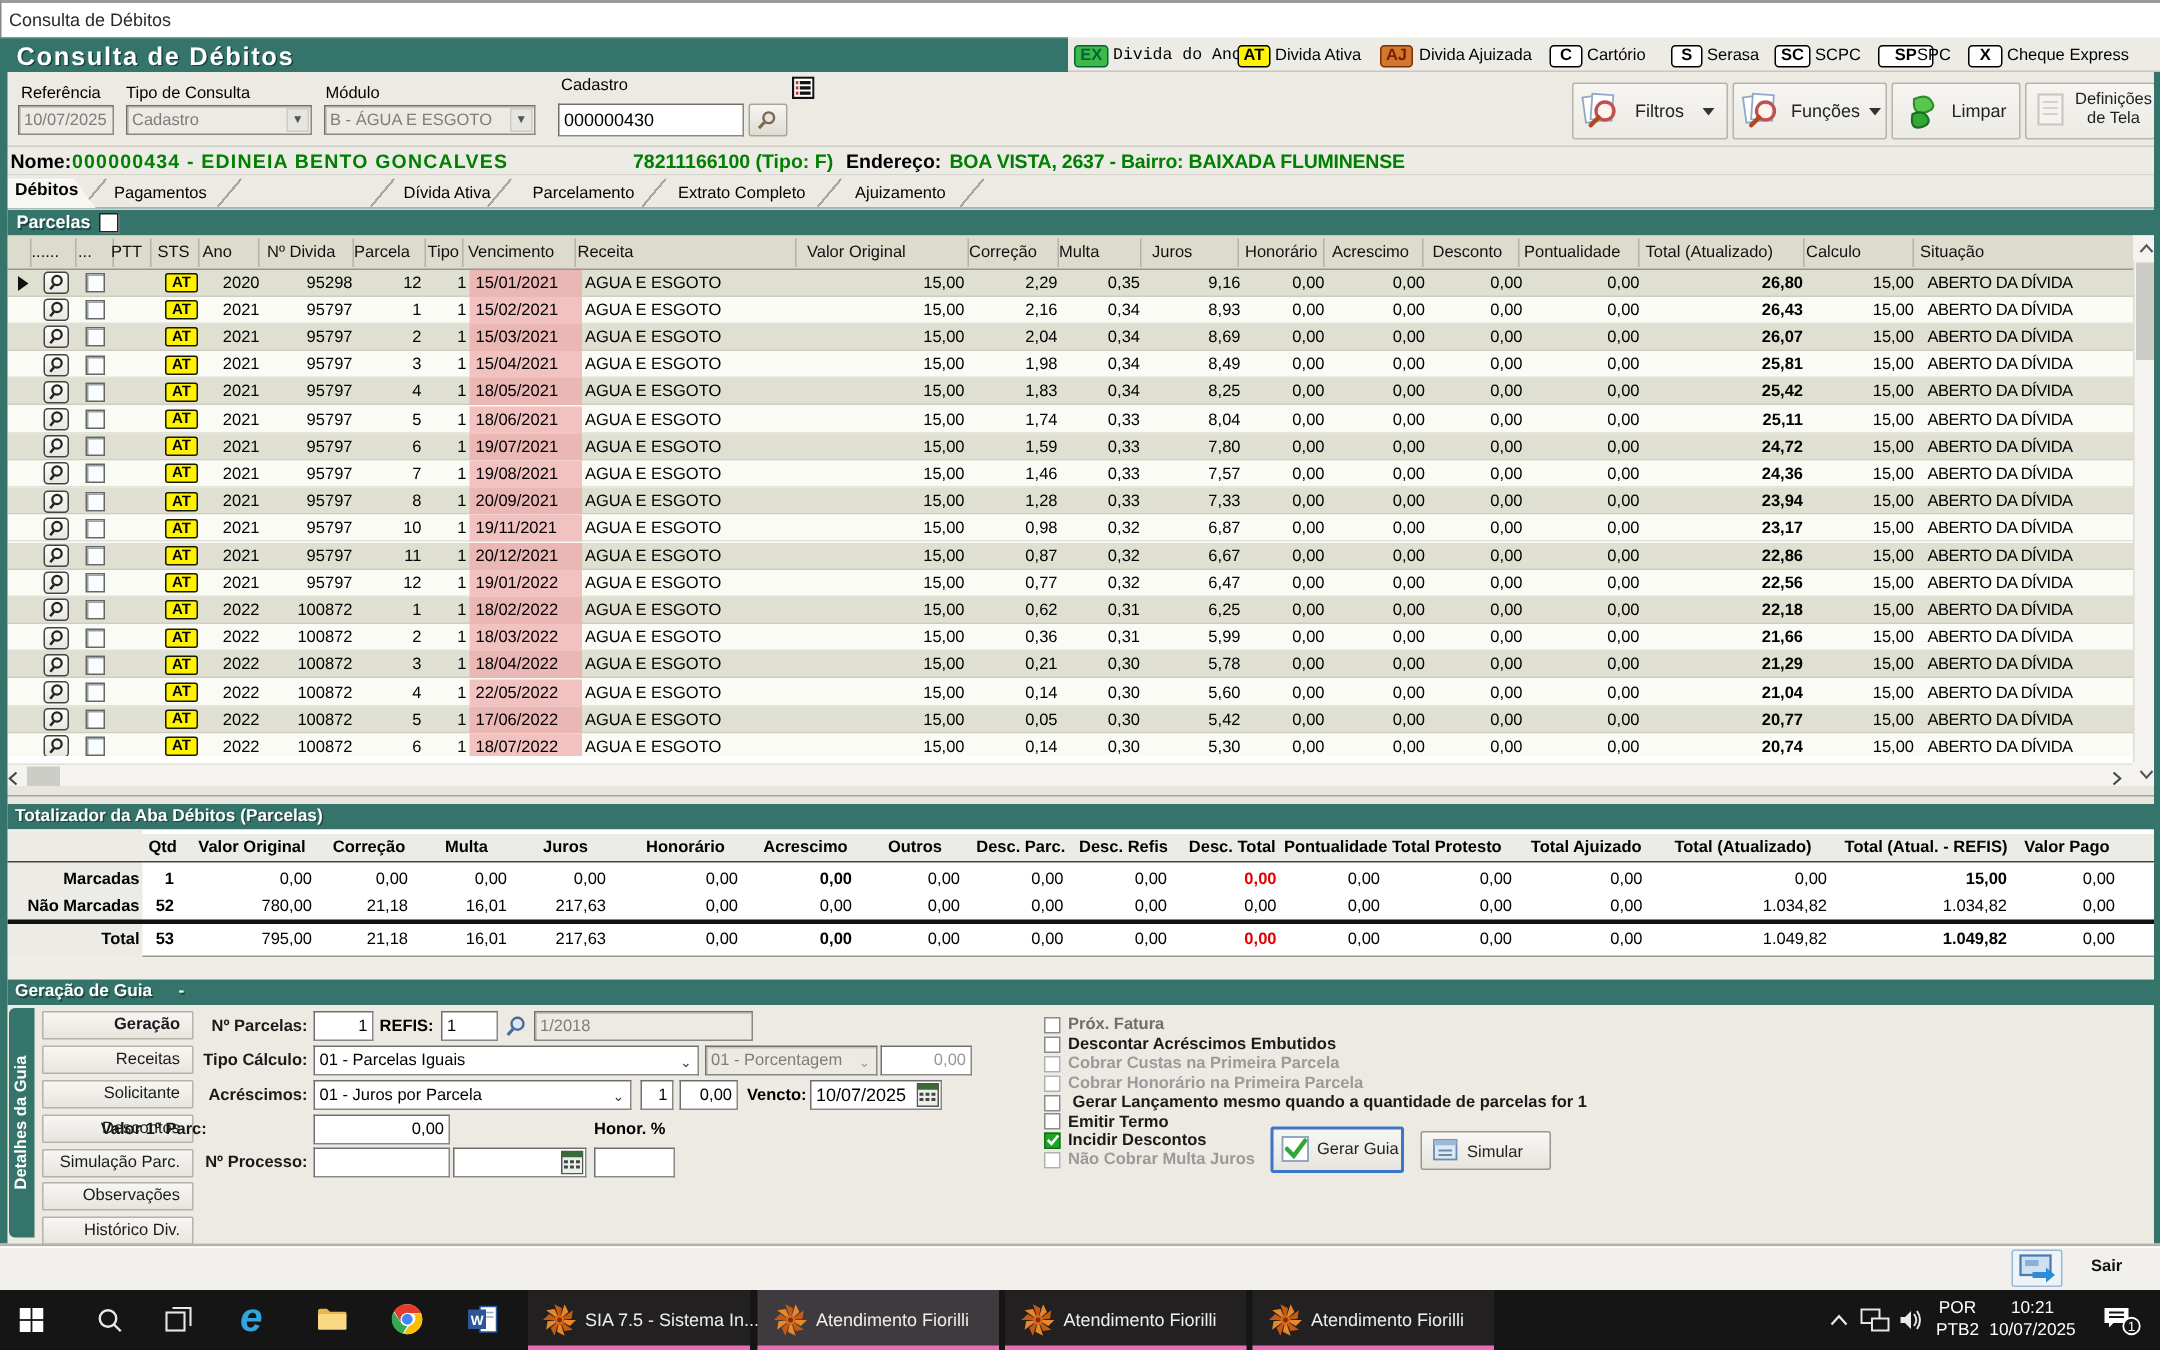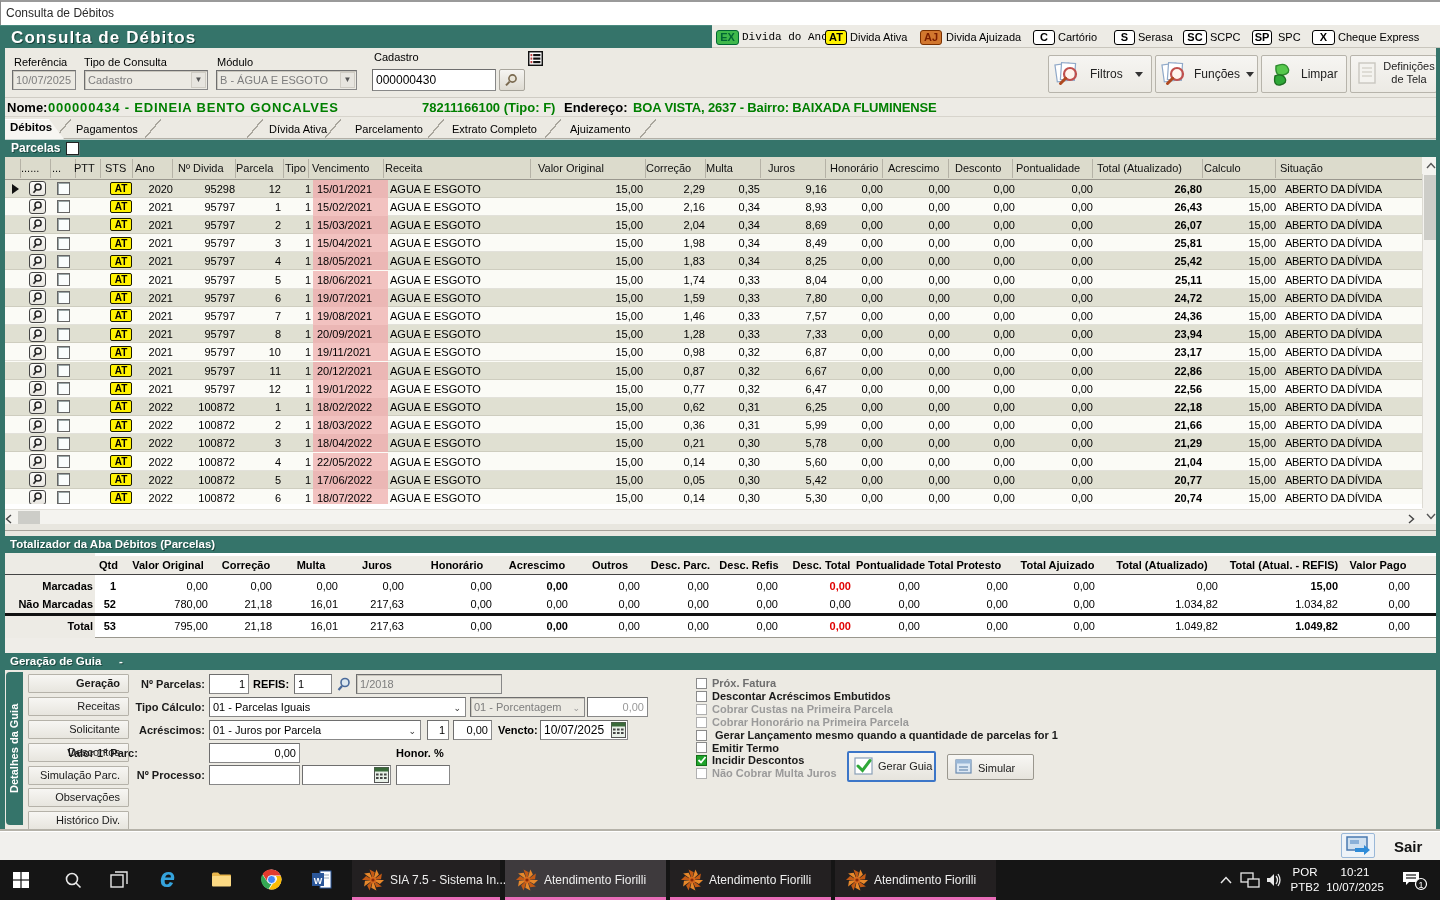--- a/index.html
+++ b/index.html
@@ -11,21 +11,21 @@
     <div class="badge" style="left:825px;width:22px;background:#FFF200;color:#000;border-color:#000;">AT</div>
     <div class="blabel" style="left:850px;">Divida Ativa</div>
     <div class="badge" style="left:920px;width:22px;background:#D2772E;color:#7a1d00;border-color:#7a3000;">AJ</div>
     <div class="blabel" style="left:946px;">Divida Ajuizada</div>
     <div class="badge" style="left:1033px;width:22px;background:#fff;color:#000;border-color:#000;">C</div>
     <div class="blabel" style="left:1058px;">Cartório</div>
     <div class="badge" style="left:1114px;width:21px;background:#fff;color:#000;border-color:#000;">S</div>
     <div class="blabel" style="left:1138px;">Serasa</div>
     <div class="badge" style="left:1183px;width:24px;background:#fff;color:#000;border-color:#000;">SC</div>
     <div class="blabel" style="left:1210px;">SCPC</div>
-    <div class="badge" style="left:1252px;width:20px;background:#fff;color:#000;border-color:#000;">SP</div>
+    <div class="badge" style="left:1252px;width:37px;background:#fff;color:#000;border-color:#000;">SP</div>
     <div class="blabel" style="left:1278px;">SPC</div>
     <div class="badge" style="left:1312px;width:23px;background:#fff;color:#000;border-color:#000;">X</div>
     <div class="blabel" style="left:1338px;">Cheque Express</div>
     <div style="position:absolute;left:0;top:48px;width:1440px;height:50px;background:#ECEAE3;border-bottom:1px solid #cfccc4;"></div>
     <div style="position:absolute;left:14px;top:56px;font-size:11px;">Referência</div>
     <div style="position:absolute;left:84px;top:56px;font-size:11px;">Tipo de Consulta</div>
     <div style="position:absolute;left:217px;top:56px;font-size:11px;">Módulo</div>
     <div style="position:absolute;left:374px;top:51px;font-size:11px;">Cadastro</div>
     <div class="inp dis sunk ab" style="left:12px;top:70px;width:64px;height:20px;line-height:14px;">10/07/2025</div>
     <div class="inp dis sunk" style="left:84px;top:70px;width:124px;height:20px;line-height:14px;">Cadastro<div class="combo-a">▼</div></div>
@@ -835,21 +835,21 @@
     <div style="position:absolute;left:0;top:48px;width:5px;height:781px;background:#35746A;"></div>
     <div style="position:absolute;left:1436px;top:48px;width:4px;height:781px;background:#35746A;"></div>
     <div style="position:absolute;left:0;top:829px;width:1440px;height:2px;background:#b5b2a9;"></div>
     <div style="position:absolute;left:0;top:831px;width:1440px;height:29px;background:#F1F0ED;border-top:1px solid #fff;"></div>
     <div style="position:absolute;left:1341px;top:833px;width:34px;height:25px;border:1px solid #9ab8d8;border-radius:2px;background:#eef3f8;"></div>
     <svg class="ab" style="left:1345px;top:836px;" width="26" height="20" viewBox="0 0 26 20">
       <rect x="2" y="1" width="20" height="13" fill="#cfe0f0" stroke="#4a7ab0" stroke-width="1.5"></rect>
       <rect x="5" y="4" width="9" height="4" fill="#8ab0d8"></rect>
       <path d="M10 12 L19 12 L19 9 L25 14 L19 19 L19 16 L10 16 Z" fill="#2E8BD8"></path>
     </svg>
-    <div style="position:absolute;left:1394px;top:838px;font-size:15px;font-weight:bold;color:#111;">Sair</div>
+    <div style="position:absolute;left:1394px;top:838px;font-size:11px;font-weight:bold;color:#111;">Sair</div>
     <div style="position:absolute;left:0;top:860px;width:1440px;height:40px;background:#151515;"></div>
     <svg class="ab" style="left:13px;top:872px;" width="16" height="16" viewBox="0 0 16 16">
       <rect x="0" y="0" width="7.4" height="7.4" fill="#fff"></rect>
       <rect x="8.6" y="0" width="7.4" height="7.4" fill="#fff"></rect>
       <rect x="0" y="8.6" width="7.4" height="7.4" fill="#fff"></rect>
       <rect x="8.6" y="8.6" width="7.4" height="7.4" fill="#fff"></rect>
     </svg>
     <svg class="ab" style="left:64px;top:871px;" width="18" height="18" viewBox="0 0 18 18">
       <circle cx="8" cy="8" r="5.5" fill="none" stroke="#e8e8e8" stroke-width="1.6"></circle>
       <line x1="12" y1="12" x2="16.5" y2="16.5" stroke="#e8e8e8" stroke-width="1.6"></line>

